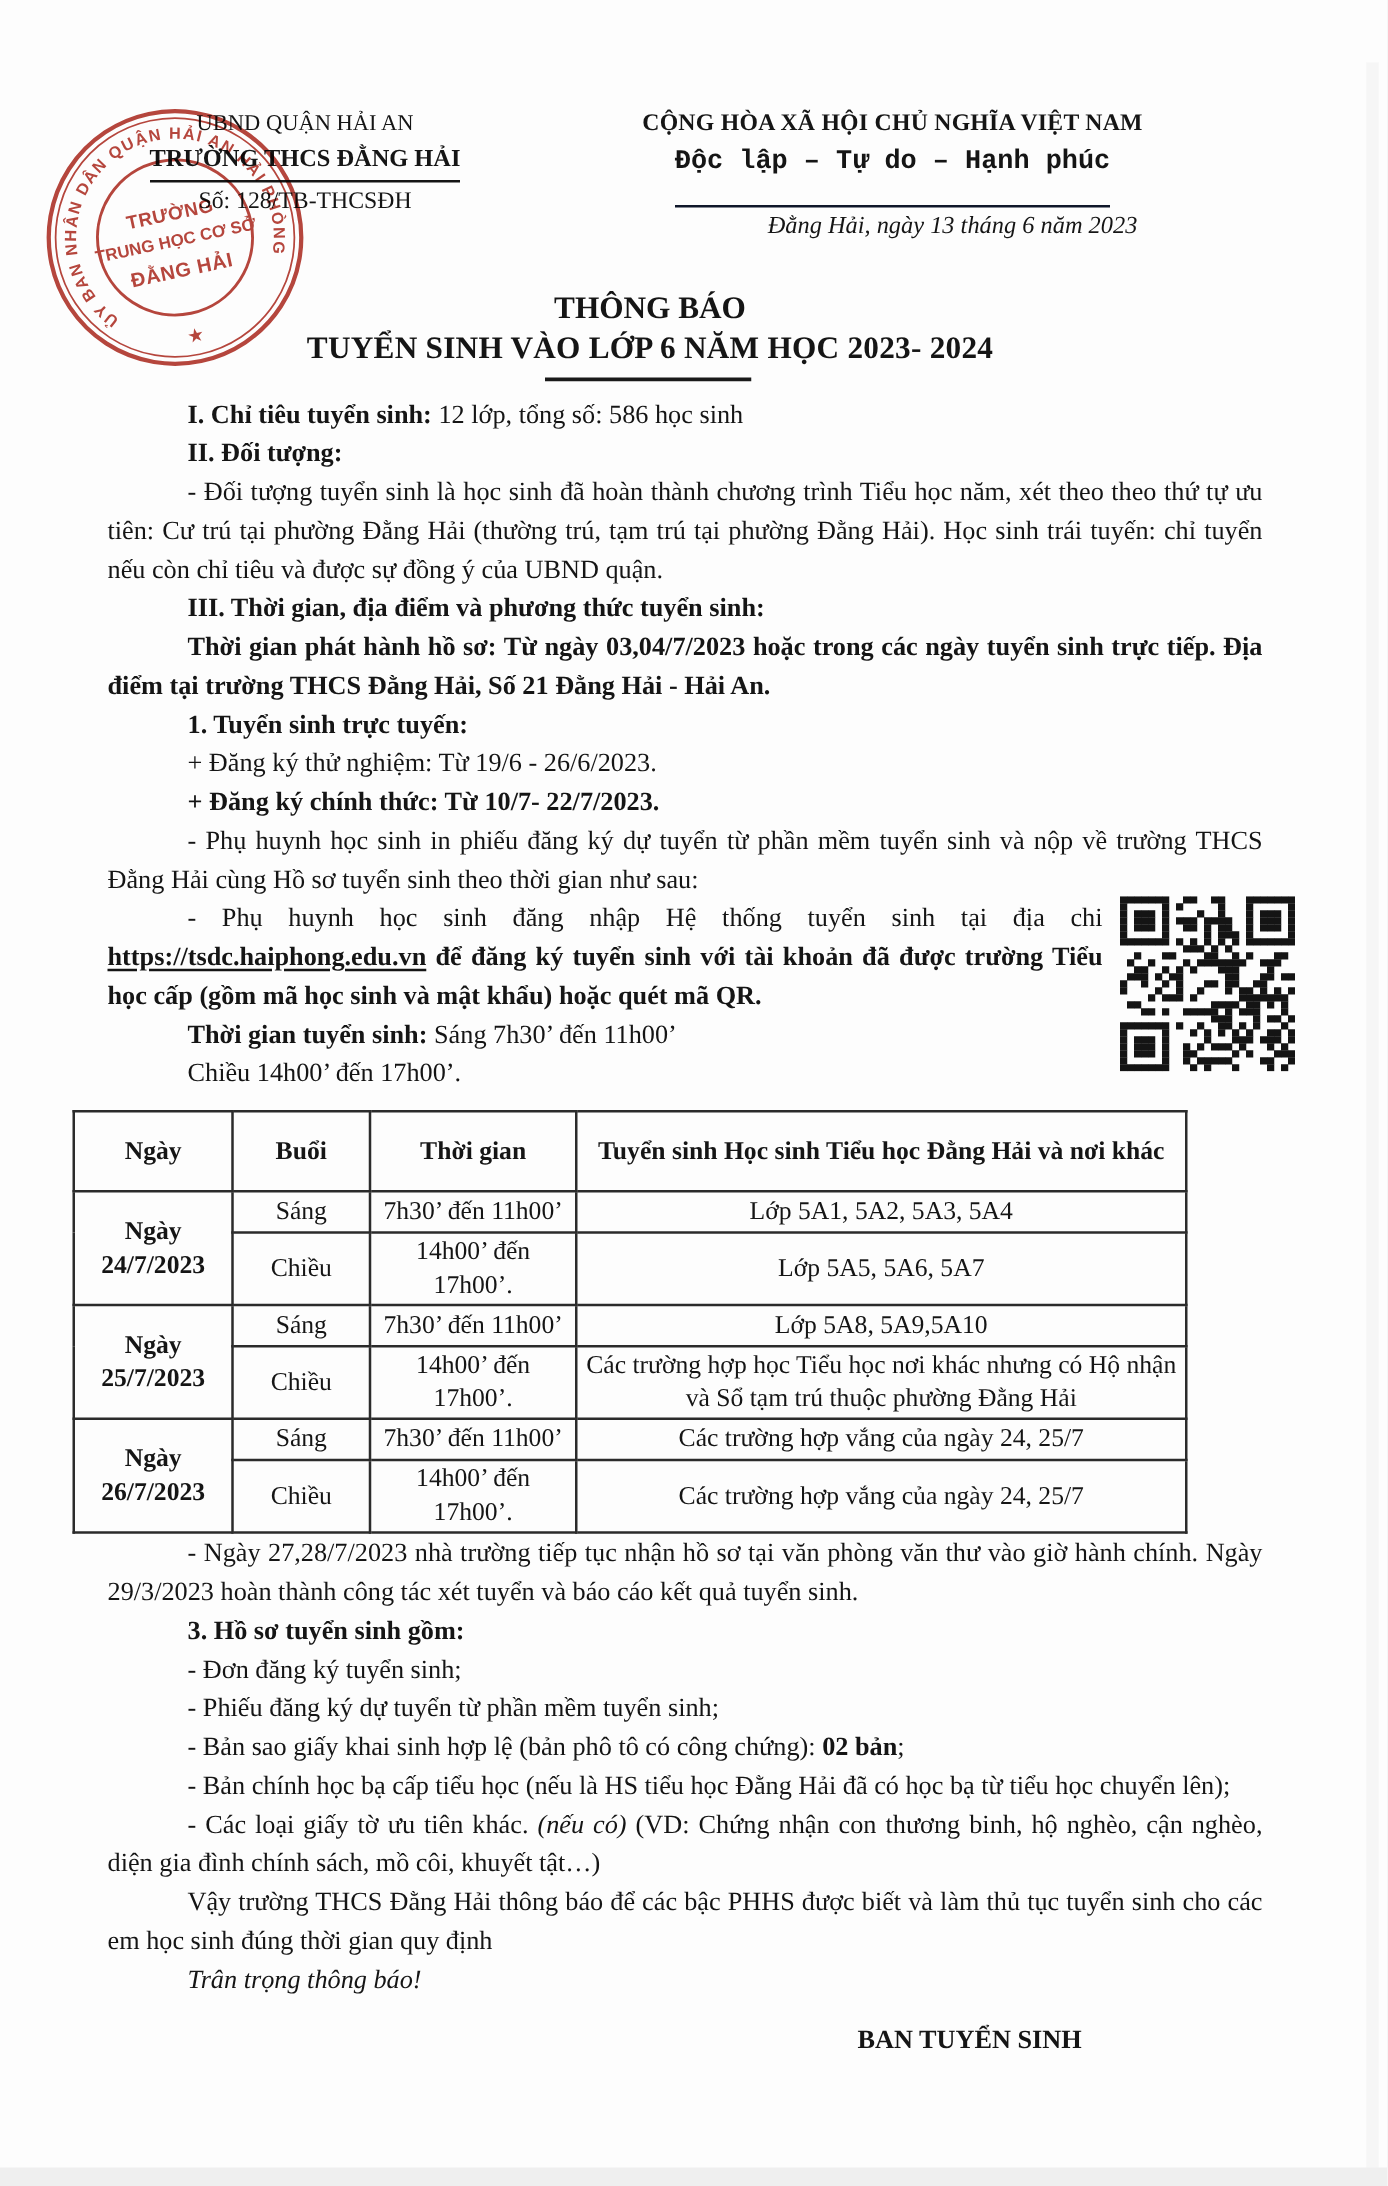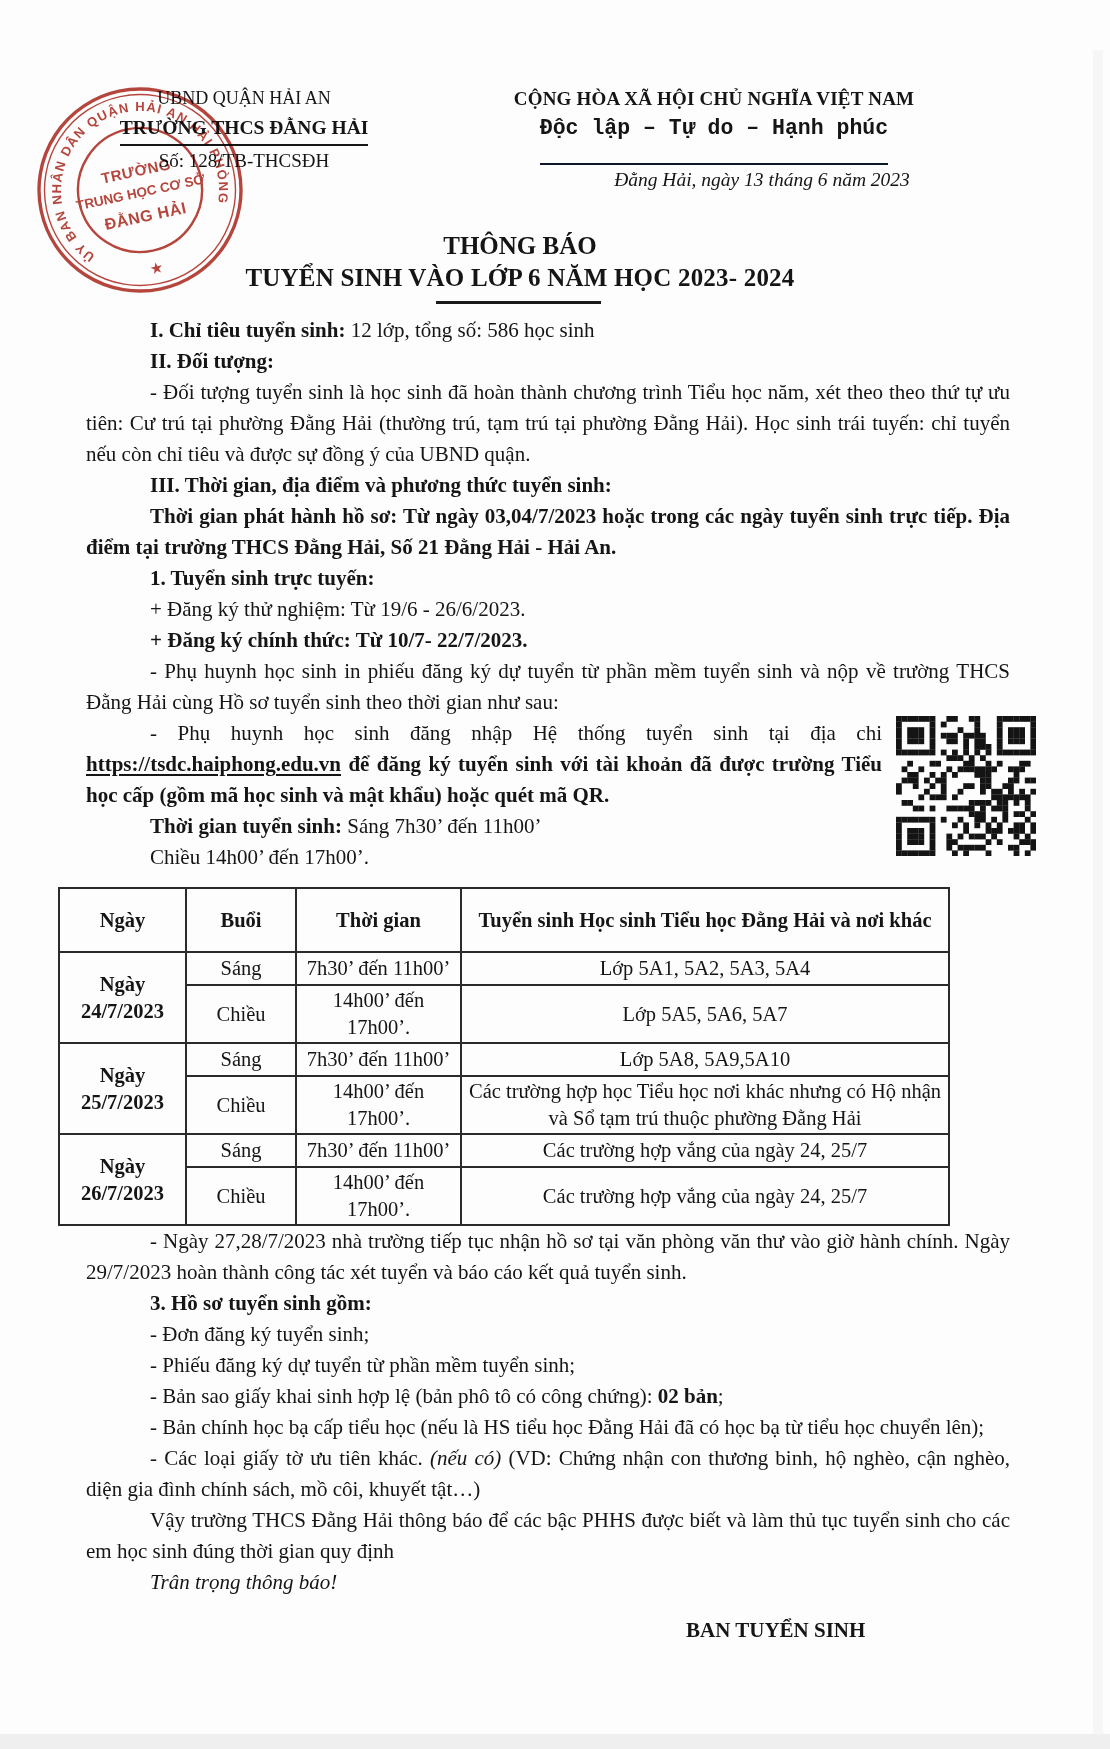--- a/index.html
+++ b/index.html
@@ -456,21 +456,21 @@
         <td>Các trường hợp vắng của ngày 24, 25/7</td>
       </tr>
       <tr>
         <td>Chiều</td>
         <td>14h00’ đến 17h00’.</td>
         <td>Các trường hợp vắng của ngày 24, 25/7</td>
       </tr>
     </tbody>
       </table>
 
-    <p class="after-table">- Ngày 27,28/7/2023 nhà trường tiếp tục nhận hồ sơ tại văn phòng văn thư vào giờ hành chính. Ngày 29/7/2023 hoàn thành công tác xét tuyển và báo cáo kết quả tuyển sinh.</p>
+    <p class="after-table">- Ngày 27,28/7/2023 nhà trường tiếp tục nhận hồ sơ tại văn phòng văn thư vào giờ hành chính. Ngày 29/3/2023 hoàn thành công tác xét tuyển và báo cáo kết quả tuyển sinh.</p>
     <p class="b">3. Hồ sơ tuyển sinh gồm:</p>
     <p>- Đơn đăng ký tuyển sinh;</p>
     <p>- Phiếu đăng ký dự tuyển từ phần mềm tuyển sinh;</p>
     <p><span>- Bản sao giấy khai sinh hợp lệ (bản phô tô có công chứng): </span><span class="b">02 bản</span><span>;</span></p>
     <p>- Bản chính học bạ cấp tiểu học (nếu là HS tiểu học Đằng Hải đã có học bạ từ tiểu học chuyển lên);</p>
     <p><span>- Các loại giấy tờ ưu tiên khác. </span><span class="it">(nếu có)</span><span> (VD: Chứng nhận con thương binh, hộ nghèo, cận nghèo, diện gia đình chính sách, mồ côi, khuyết tật…)</span></p>
     <p>Vậy trường THCS Đằng Hải thông báo để các bậc PHHS được biết và làm thủ tục tuyển sinh cho các em học sinh đúng thời gian quy định</p>
     <p class="it">Trân trọng thông báo!</p>
     <div class="sig-row">BAN TUYỂN SINH</div>
   </div>

